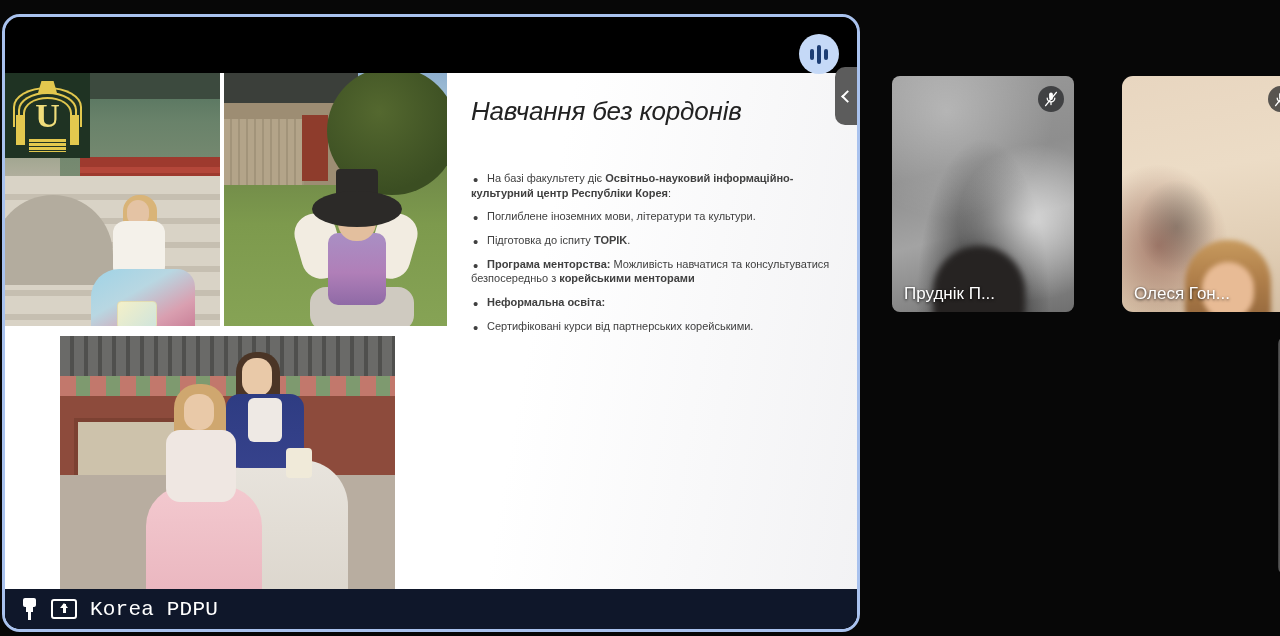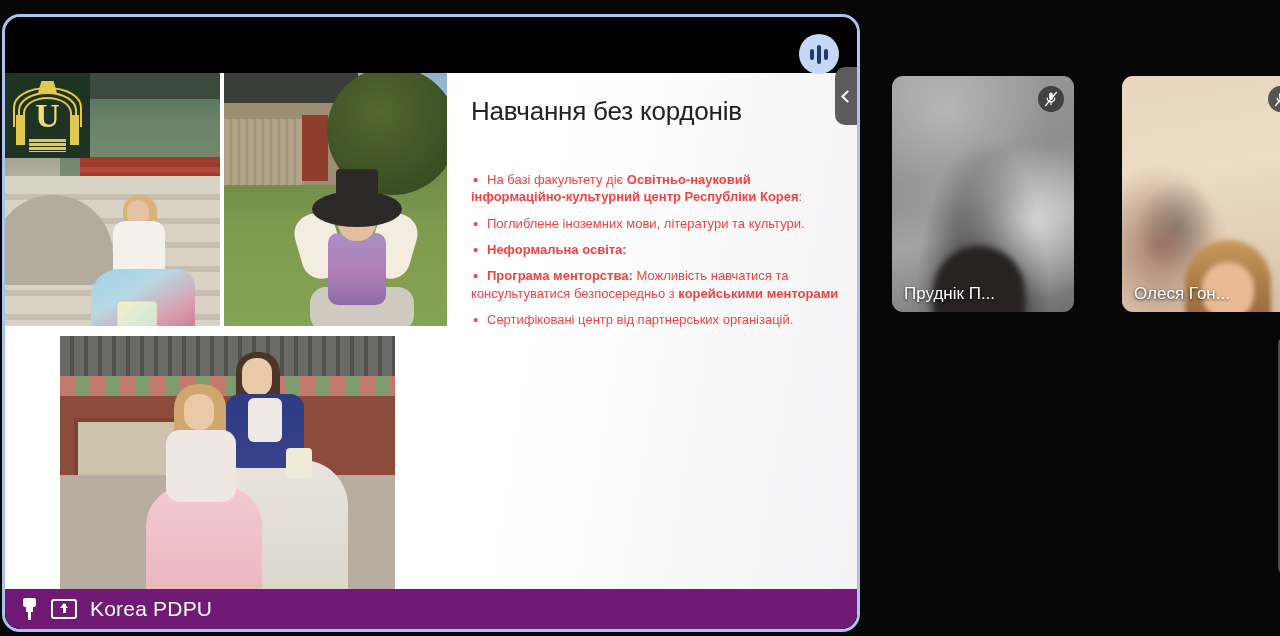--- a/index.html
+++ b/index.html
@@ -177,44 +177,44 @@
     position: absolute;
     left: 466px; top: 22px;
     width: 372px;
   }
   #slide-title {
     font-size: 27px; font-weight: 700; color: #1a1a1a;
     line-height: 1.22; letter-spacing: -0.2px;
   }
   #slide-subtitle {
     font-size: 26px; font-weight: 400; color: #222;
-    line-height: 1.2; margin-top: 1px; letter-spacing: -0.2px;
+    line-height: 1.2; margin-top: 1px; letter-spacing: -0.2px; font-style: italic;
   }
   #bullets { margin-top: 44px; }
   .bullet {
-    font-size: 13px; color: #ef4444; line-height: 1.33;
+    font-size: 11px; color: #404040; line-height: 1.33;
     margin-bottom: 9px;
     text-indent: 16px;
     position: relative;
   }
   .bullet::before {
     content: "•";
     position: absolute; left: 2px; top: -1px;
     font-size: 15px; text-indent: 0;
   }
   .bullet b { font-weight: 700; }
 
   
   #bottom-bar {
     position: absolute;
     left: 0; bottom: 0;
     width: 858px; height: 40px;
-    background: #701a75;
+    background: #0f172a;
     display: flex; align-items: center;
-    padding-left: 16px; gap: 13px;
+    padding-left: 16px; gap: 13px; font-family: Liberation Mono, monospace;
   }
   .pin-icon { position: relative; width: 17px; height: 22px; }
   .pin-icon .head { position:absolute; left:2px; top:0; width:13px; height:9px; background:#fff; border-radius:2px; }
   .pin-icon .neck { position:absolute; left:5px; top:9px; width:7px; height:5px; background:#fff; }
   .pin-icon .pt   { position:absolute; left:7px; top:13px; width:2.5px; height:9px; background:#fff; }
   .present-icon {
     width: 26px; height: 20px; border: 2.5px solid #fff; border-radius: 3px;
     position: relative;
   }
   .present-icon::before {
@@ -229,21 +229,21 @@
   #present-label { color:#fff; font-size:21px; font-weight:400; letter-spacing:0.2px; }
 
   
   #rail { position:absolute; left:886px; top:0; width:394px; height:636px; }
   .tile {
     position:absolute;
     border-radius: 11px;
     overflow: hidden;
     background:#1a1a1a;
   }
-  #tile-1 { left:6px; top:76px; width:182px; height:236px; }
+  #tile-1 { left:6px; top:76px; width:182px; height:236px;border-radius:8px; }
   #tile-2 { left:200px; top:76px; width:182px; height:236px;margin-left:36px; }
   #tile-3 { left:6px; top:337px; width:376px; height:237px; }
   #tile-4 { left:392px; top:337px; width:14px; height:237px; }
 
   .tile .vid { position:absolute; inset:0; }
   
   #tile-1 .vid {
     background:
       radial-gradient(circle at 30% 15%, rgba(255,255,255,0.30) 0%, rgba(255,255,255,0) 45%),
       radial-gradient(ellipse at 78% 62%, rgba(255,255,255,0.55) 0%, rgba(255,255,255,0) 38%),
@@ -417,23 +417,24 @@
             <div class="colR"></div>
           <div class="U">U</div>
           <div class="steps2"></div>
         </div>
 
         <div id="slide-text">
           <div id="slide-subtitle">Навчання без кордонів</div>
           <div id="bullets">
               <div class="bullet">На базі факультету діє <b>Освітньо-науковий інформаційно-культурний центр Республіки Корея</b>:</div>
               <div class="bullet">Поглиблене іноземних мови, літератури та культури.</div>
+              <div class="bullet">Підготовка до іспиту <b>TOPIK</b>.</div>
+              <div class="bullet"><b>Програма менторства:</b> Можливість навчатися та консультуватися безпосередньо з <b>корейськими менторами</b></div>
               <div class="bullet"><b>Неформальна освіта:</b></div>
-              <div class="bullet"><b>Програма менторства:</b> Можливість навчатися та консультуватися безпосередньо з <b>корейськими менторами</b></div>
-              <div class="bullet">Сертифіковані центр від партнерських організацій.</div>
+              <div class="bullet">Сертифіковані курси від партнерських корейськими.</div>
             </div>
         </div>
       </div>
 
       <div id="bottom-bar">
         <span class="pin-icon">
           <span class="head"></span>
             <span class="neck"></span>
             <span class="pt"></span>
         </span>

